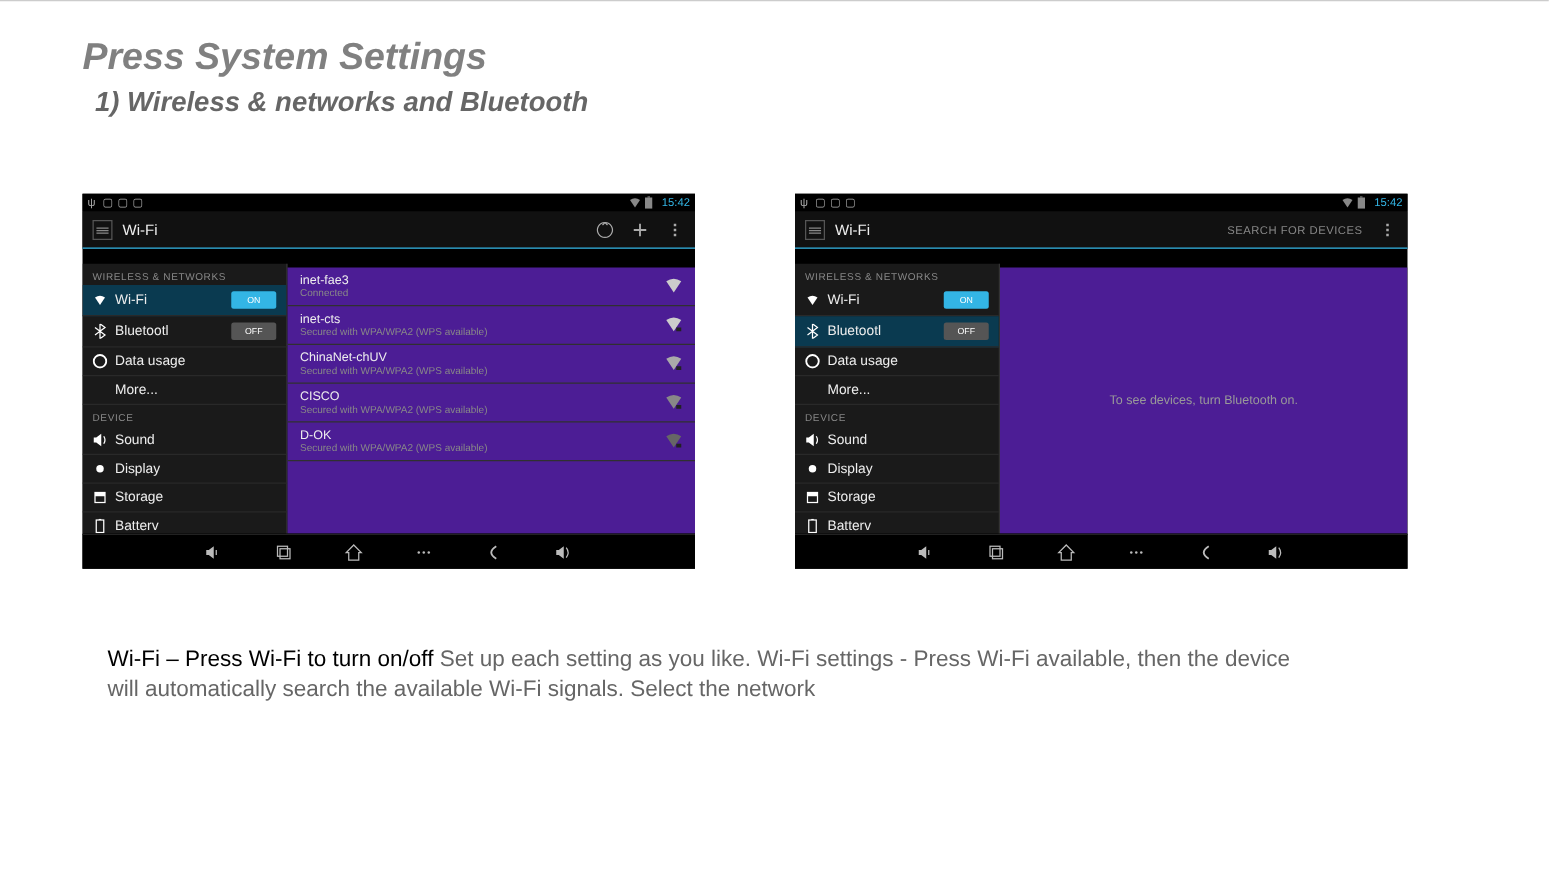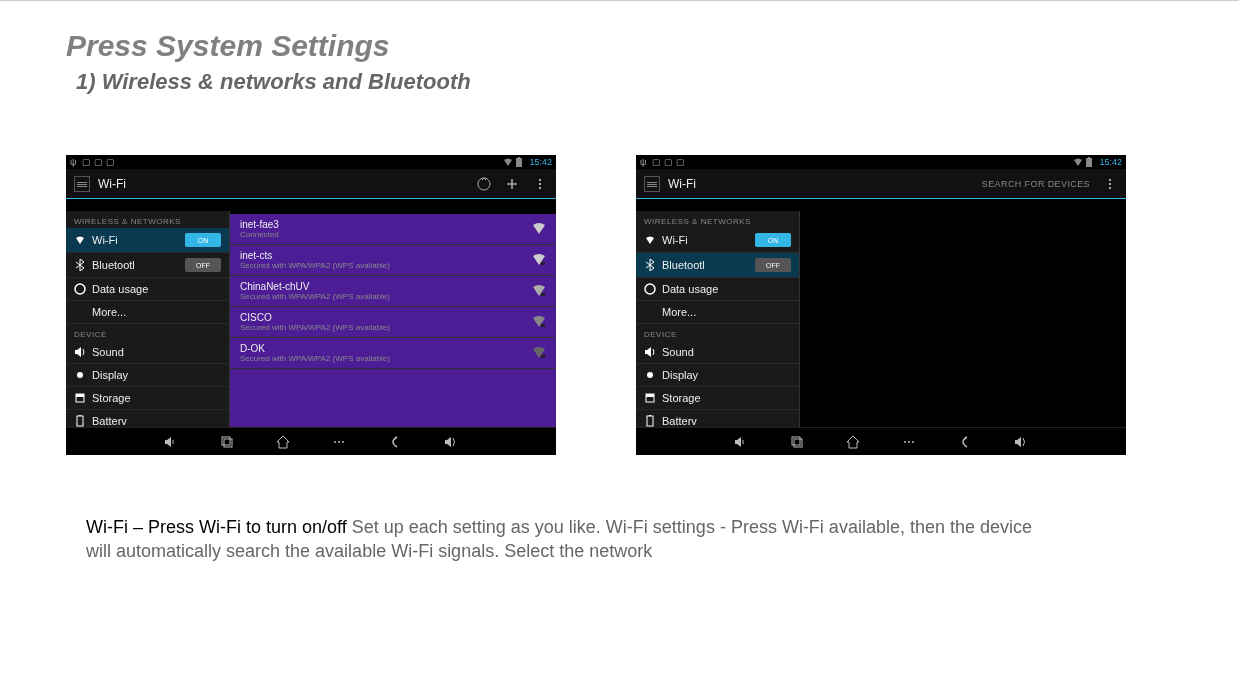--- a/index.html
+++ b/index.html
@@ -375,20 +375,23 @@
           <div class="sb-item">
             <span class="sb-icon">
                 <svg width="8" height="12" viewBox="0 0 8 12">
                   <rect x="1" y="1" width="6" height="10" fill="none" stroke="#fff"></rect>
                   <rect x="3" y="0" width="2" height="1" fill="#fff"></rect>
                 </svg>
               </span>
             <span>Batterv</span>
           </div>
         </div>
+        <div class="main">
+          <div class="main-empty">To see devices, turn Bluetooth on.</div>
+        </div>
       </div>
       <div class="navbar">
         <span class="nav-ic">
             <svg width="16" height="16" viewBox="0 0 16 16">
               <path d="M2 6 H4 L8 3 V13 L4 10 H2 Z" fill="#bbb"></path>
               <path d="M10 6 L10 10" stroke="#bbb"></path>
             </svg>
           </span>
         <span class="nav-ic">
             <svg width="16" height="16" viewBox="0 0 16 16">

